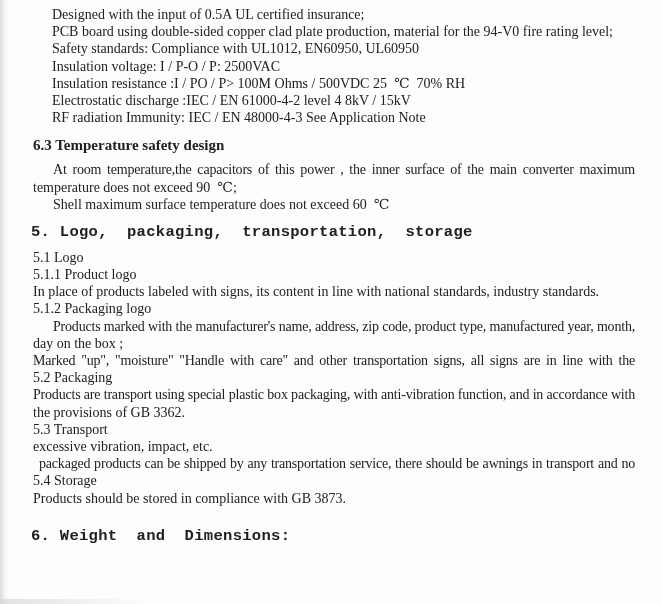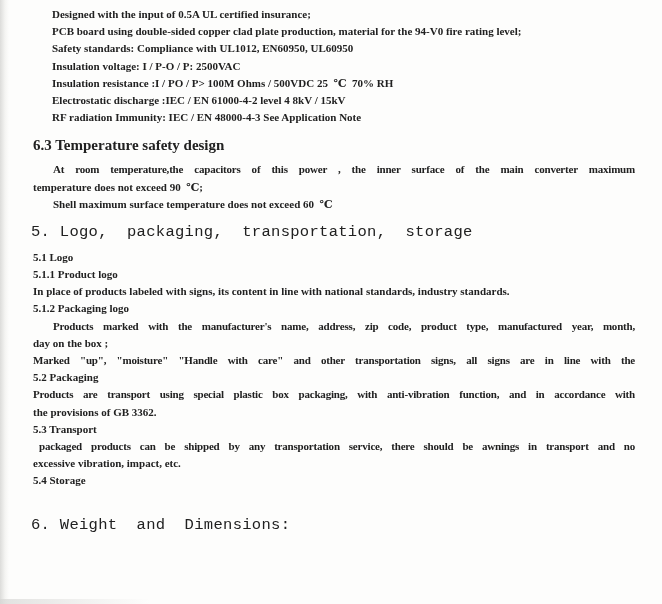--- a/index.html
+++ b/index.html
@@ -27,53 +27,52 @@
     width: 150px; height: 5px;
     background: linear-gradient(to right, #d6d6d4, #fdfdfc);
     opacity: .7;
   }
   .content {
     position: relative;
     padding: 6px 27px 0 33px;
     width: 602px;
   }
   .line {
-    font-size: 11px;
+    font-size: 14px;
     line-height: 17.2px;
     height: 17.2px;
     white-space: pre;
     overflow: visible;
-    font-weight: bold;
   }
   .line.justify {
     white-space: normal;
     text-align: justify;
     text-align-last: justify;
     letter-spacing: -0.2px;
   }
   .line.indent { padding-left: 20px; }
   .line.small-indent { padding-left: 6px; }
   .spec-list { padding-left: 19px; }
   .h-bold {
     margin: 9px 0 0 0;
     font-size: 15px;
     font-weight: bold;
     line-height: 20px;
     font-family: "Liberation Serif", "DejaVu Serif", serif;
   }
   .h-mono {
     margin: 8px 0 0 -2px;
     font-size: 15.5px;
-    font-weight: normal;
+    font-weight: bold;
     line-height: 22px;
     font-family: "Liberation Mono", "DejaVu Sans Mono", monospace;
     white-space: pre;
     letter-spacing: 0.3px;
   }
-  .h-mono.h6 { margin-top: 24px; }
+  .h-mono.h6 { margin-top: 18px; }
   .para { margin-top: 6px; }
 </style>
 </head>
 <body>
 
 <div class="scan-edge"></div>
 <div class="scan-smudge"></div>
 
 <div class="content">
 
@@ -102,20 +101,21 @@
       <div class="line">5.1.1 Product logo</div>
       <div class="line">In place of products labeled with signs, its content in line with national standards, industry standards.</div>
       <div class="line">5.1.2 Packaging logo</div>
       <div class="line justify indent">Products marked with the manufacturer's name, address, zip code, product type, manufactured year, month,</div>
       <div class="line">day on the box ;</div>
       <div class="line justify">Marked "up", "moisture" "Handle with care" and other transportation signs, all signs are in line with the</div>
       <div class="line">5.2 Packaging</div>
       <div class="line justify">Products are transport using special plastic box packaging, with anti-vibration function, and in accordance with</div>
       <div class="line">the provisions of GB 3362.</div>
       <div class="line">5.3 Transport</div>
+      <div class="line">excessive vibration, impact, etc.</div>
       <div class="line justify small-indent">packaged products can be shipped by any transportation service, there should be awnings in transport and no</div>
-      <div class="line">excessive vibration, impact, etc.</div>
       <div class="line">5.4 Storage</div>
+      <div class="line">Products should be stored in compliance with GB 3873.</div>
     </div>
 
   <h1 class="h-mono h6">6. Weight  and  Dimensions:</h1>
 
 </div>
 
 </body></html>

